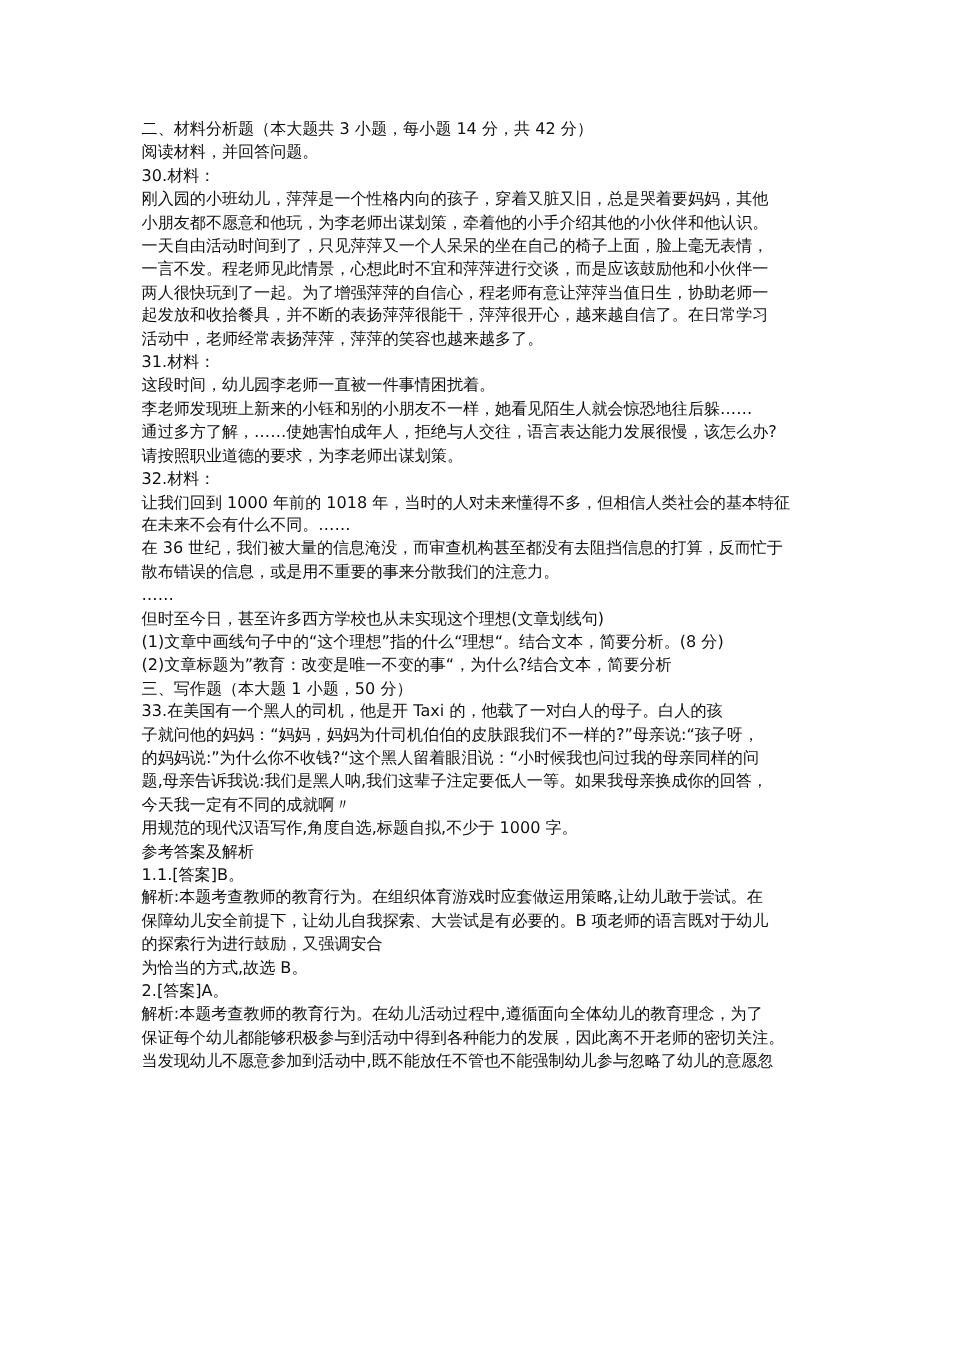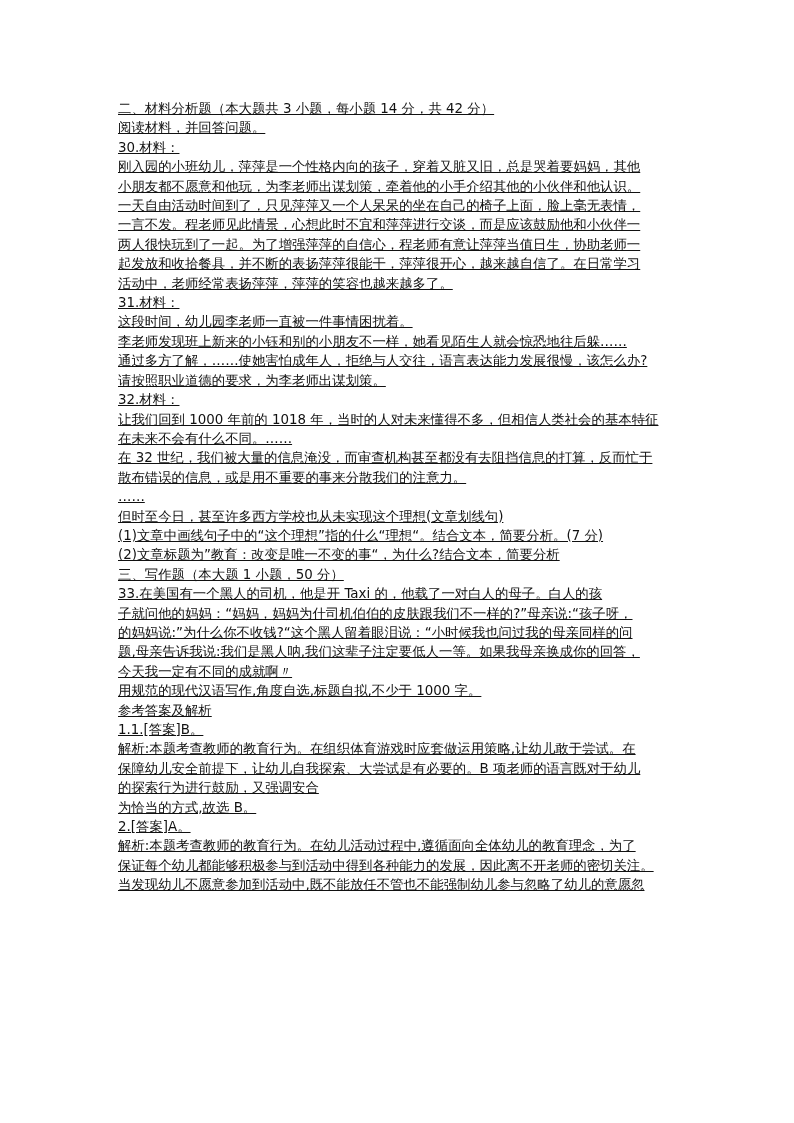--- a/index.html
+++ b/index.html
@@ -15,21 +15,20 @@
     }
     .page {
       position: absolute;
       left: 118px;
       top: 99px;
       width: 566px;
       font-family: "DejaVu Sans", "Liberation Sans", sans-serif;
       font-size: 13.4px;
       line-height: 19.4px;
       color: #111111;
-      text-decoration: underline;
     }
     .line {
       display: block;
       white-space: nowrap;
       letter-spacing: 0px;
     }
   </style>
 </head>
 <body>
 
@@ -45,25 +44,25 @@
   <span class="line">起发放和收拾餐具，并不断的表扬萍萍很能干，萍萍很开心，越来越自信了。在日常学习</span>
   <span class="line">活动中，老师经常表扬萍萍，萍萍的笑容也越来越多了。</span>
   <span class="line">31.材料：</span>
   <span class="line">这段时间，幼儿园李老师一直被一件事情困扰着。</span>
   <span class="line">李老师发现班上新来的小钰和别的小朋友不一样，她看见陌生人就会惊恐地往后躲……</span>
   <span class="line">通过多方了解，……使她害怕成年人，拒绝与人交往，语言表达能力发展很慢，该怎么办?</span>
   <span class="line">请按照职业道德的要求，为李老师出谋划策。</span>
   <span class="line">32.材料：</span>
   <span class="line">让我们回到 1000 年前的 1018 年，当时的人对未来懂得不多，但相信人类社会的基本特征</span>
   <span class="line">在未来不会有什么不同。……</span>
-  <span class="line">在 32 世纪，我们被大量的信息淹没，而审查机构甚至都没有去阻挡信息的打算，反而忙于</span>
+  <span class="line">在 36 世纪，我们被大量的信息淹没，而审查机构甚至都没有去阻挡信息的打算，反而忙于</span>
   <span class="line">散布错误的信息，或是用不重要的事来分散我们的注意力。</span>
   <span class="line">……</span>
   <span class="line">但时至今日，甚至许多西方学校也从未实现这个理想(文章划线句)</span>
-  <span class="line">(1)文章中画线句子中的“这个理想”指的什么“理想“。结合文本，简要分析。(7 分)</span>
+  <span class="line">(1)文章中画线句子中的“这个理想”指的什么“理想“。结合文本，简要分析。(8 分)</span>
   <span class="line">(2)文章标题为”教育：改变是唯一不变的事“，为什么?结合文本，简要分析</span>
   <span class="line">三、写作题（本大题 1 小题，50 分）</span>
   <span class="line">33.在美国有一个黑人的司机，他是开 Taxi 的，他载了一对白人的母子。白人的孩</span>
   <span class="line">子就问他的妈妈：“妈妈，妈妈为什司机伯伯的皮肤跟我们不一样的?”母亲说:“孩子呀，</span>
   <span class="line">的妈妈说:”为什么你不收钱?“这个黑人留着眼泪说：“小时候我也问过我的母亲同样的问</span>
   <span class="line">题,母亲告诉我说:我们是黑人呐,我们这辈子注定要低人一等。如果我母亲换成你的回答，</span>
   <span class="line">今天我一定有不同的成就啊〃</span>
   <span class="line">用规范的现代汉语写作,角度自选,标题自拟,不少于 1000 字。</span>
   <span class="line">参考答案及解析</span>
   <span class="line">1.1.[答案]B。</span>

